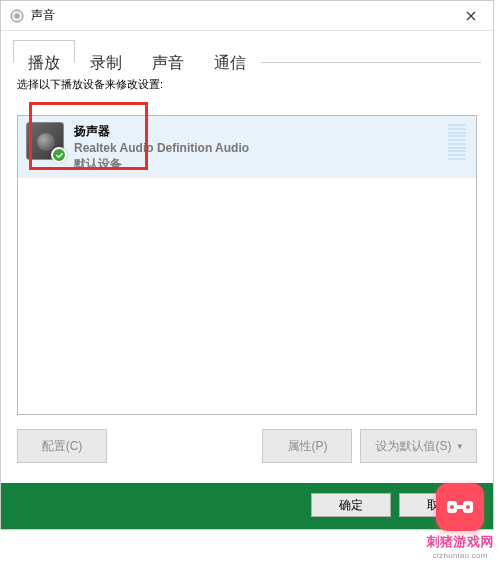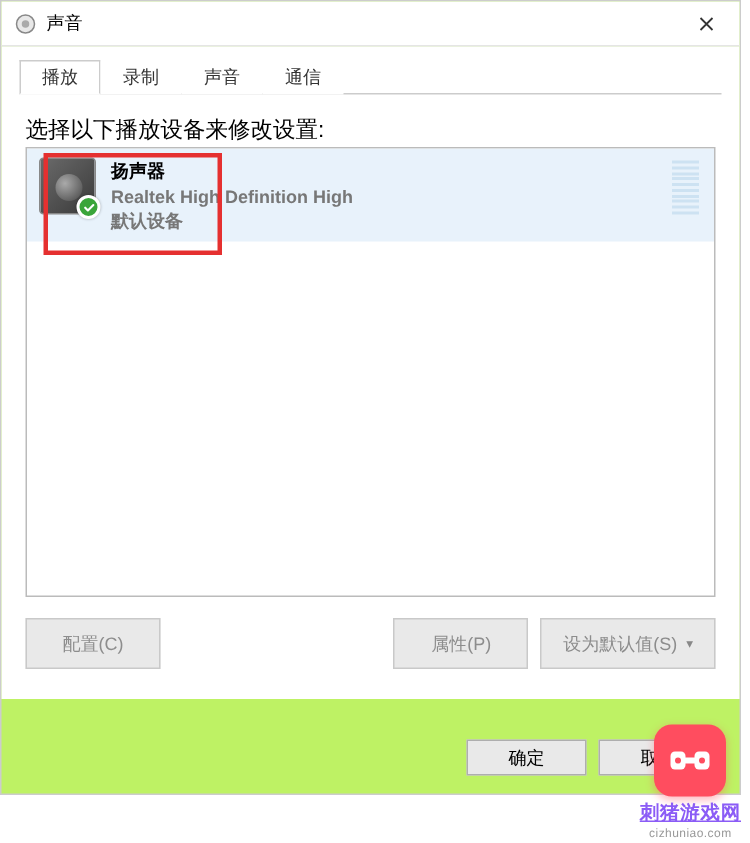--- a/index.html
+++ b/index.html
@@ -9,21 +9,21 @@
       background: #fff;
       width: 500px;
       height: 562px;
       position: relative;
       overflow: hidden;
     }
     .window {
       width: 494px;
       height: 530px;
       border: 1px solid #ccc;
-      background: #bef264;
+      background: #15803d;
       position: relative;
     }
     .titlebar {
       height: 30px;
       display: flex;
       align-items: center;
       padding: 0 8px;
       background: #fff;
       border-bottom: 1px solid #e5e5e5;
       position: relative;
@@ -49,42 +49,42 @@
       padding: 8px 12px 12px 12px;
       background: #fff;
     }
     .tabs {
       display: flex;
       border-bottom: 1px solid #ccc;
       position: relative;
       height: 24px;
     }
     .tab {
-      padding: 2px 14px 3px 14px;
-      font-size: 12px;
+      padding: 12px 14px 3px 14px;
+      font-size: 16px;
       color: #333;
       border: 1px solid transparent;
       border-bottom: none;
       cursor: pointer;
       position: relative;
       top: 1px;
       background: #fff;
     }
     .tab.active {
       border: 1px solid #ccc;
       border-bottom: 1px solid #fff;
       background: #fff;
     }
     .tab-panel {
       padding: 14px 4px 8px 4px;
     }
     .instruction {
-      font-size: 15px;
+      font-size: 11px;
       color: #000;
-      margin-bottom: 2px;
+      margin-bottom: 23px;
     }
     .device-list {
       border: 1px solid #bbb;
       height: 300px;
       background: #fff;
       position: relative;
       overflow: hidden;
       font-weight: bold;
     }
     .device-item {
@@ -191,21 +191,21 @@
       z-index: 100;
     }
     .wm-logo {
       width: 48px; height: 48px;
       border-radius: 12px;
       background: #ff4d5f;
       display: flex; align-items: center; justify-content: center;
       margin: 0 auto 2px auto;
       box-shadow: 0 2px 6px rgba(255,77,95,0.4);
     }
-    .wm-text { font-size: 13px; font-weight: bold; color: #8b5cf6; letter-spacing: 0.5px; text-decoration: underline; }
+    .wm-text { font-size: 13px; font-weight: bold; color: #ec4899; letter-spacing: 0.5px; }
     .wm-sub { font-size: 8px; color: #999; letter-spacing: 0.3px; }
   </style>
 </head>
 <body>
 
 <div class="window">
   <div class="titlebar">
     <span class="app-icon">
       <svg viewBox="0 0 16 16">
           <circle cx="8" cy="8" r="6" fill="#e8e8e8" stroke="#888" stroke-width="1"></circle>
@@ -235,21 +235,21 @@
         <div class="device-item">
           <div class="device-icon">
             <div class="device-status">
               <svg viewBox="0 0 10 10">
                   <path d="M2 5 L4 7 L8 3" stroke="#fff" stroke-width="1.6" fill="none" stroke-linecap="round" stroke-linejoin="round"></path>
                 </svg>
             </div>
           </div>
           <div class="device-text">
             <div class="device-name">扬声器</div>
-            <div class="device-desc">Realtek High Definition High</div>
+            <div class="device-desc">Realtek Audio Definition Audio</div>
             <div class="device-default">默认设备</div>
           </div>
           <div class="level-meter">
             <div class="level-bar"></div>
               <div class="level-bar"></div>
               <div class="level-bar"></div>
             <div class="level-bar"></div>
               <div class="level-bar"></div>
               <div class="level-bar"></div>
             <div class="level-bar"></div>

